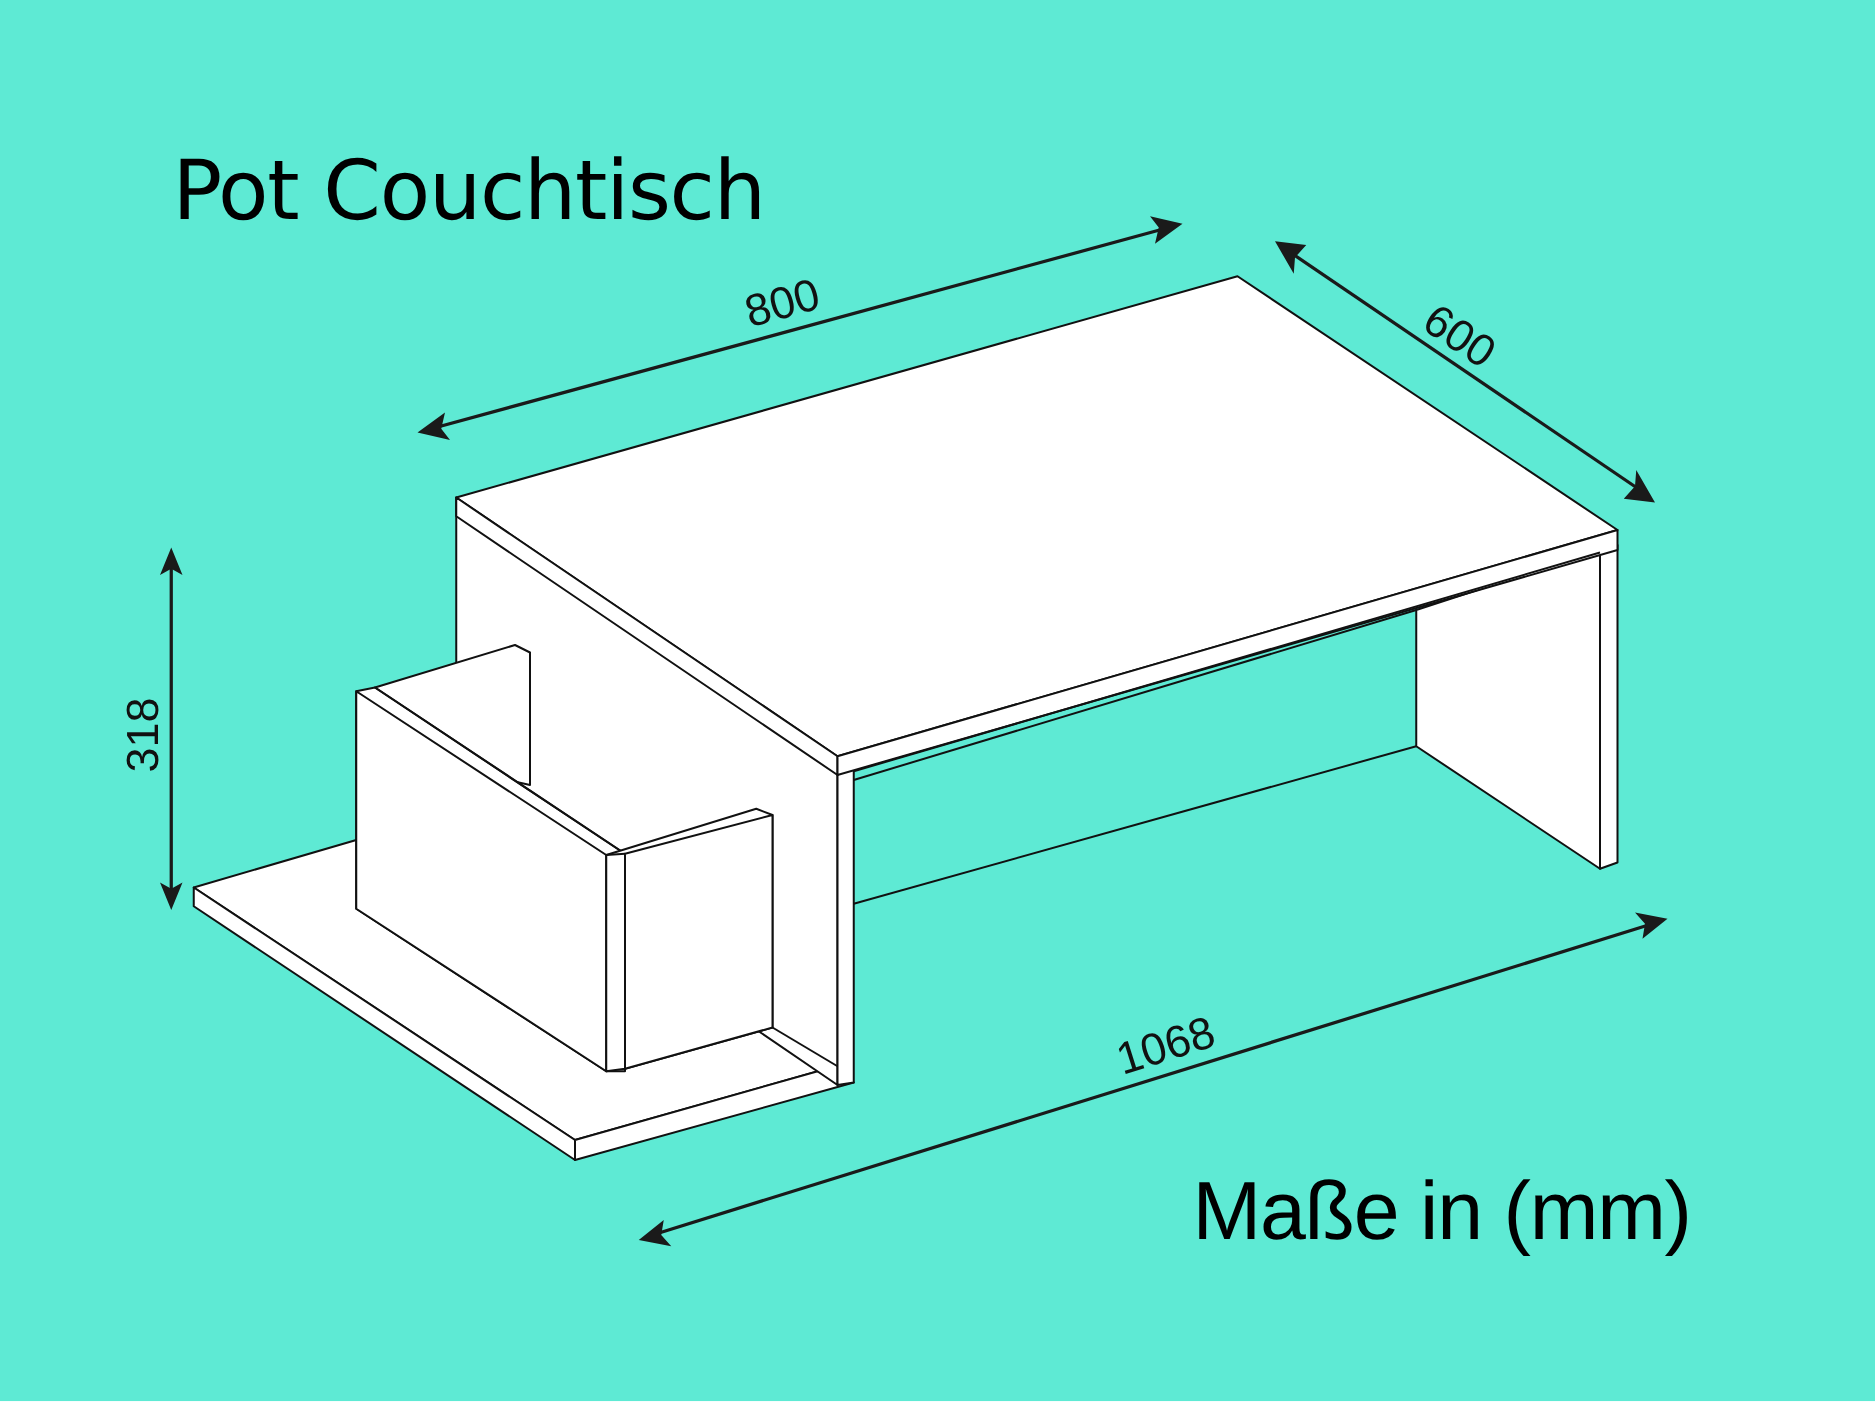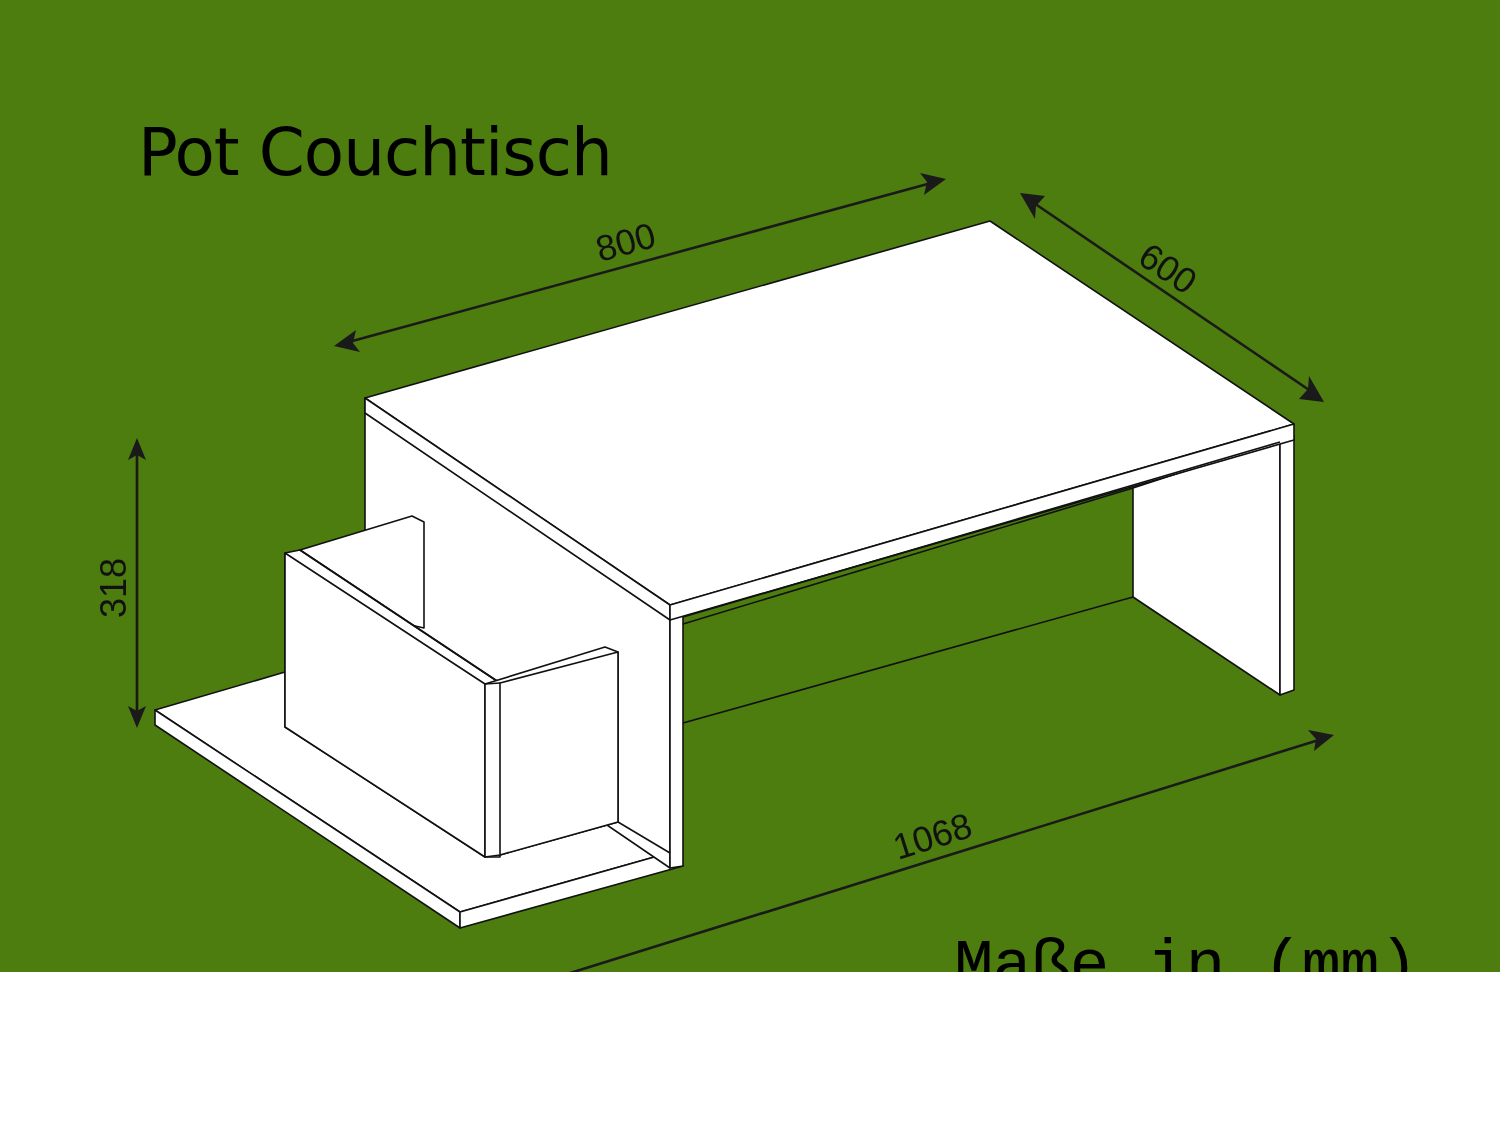--- a/index.html
+++ b/index.html
@@ -3,40 +3,40 @@
   <meta charset="utf-8">
   <style>
     html, body {
       margin: 0;
       padding: 0;
       background: #ffffff;
     }
     .canvas {
       position: relative;
       width: 1500px;
-      height: 972px;
-      background: #4d7c0f;
+      height: 1121px;
+      background: #5eead4;
       overflow: hidden;
     }
     .title {
       position: absolute;
       left: 138px;
       top: 108px;
       font-family: "DejaVu Sans", sans-serif;
       font-size: 66px;
       line-height: 90px;
       color: #000000;
       letter-spacing: -1px;
       white-space: nowrap;
     }
     .units {
       position: absolute;
       left: 954px;
       top: 923px;
-      font-family: Liberation Mono, monospace;
+      font-family: Liberation Sans, sans-serif;
       font-size: 66px;
       line-height: 90px;
       color: #000000;
       letter-spacing: -1px;
       white-space: nowrap;
     }
     svg.drawing {
       position: absolute;
       left: 0;
       top: 0;

